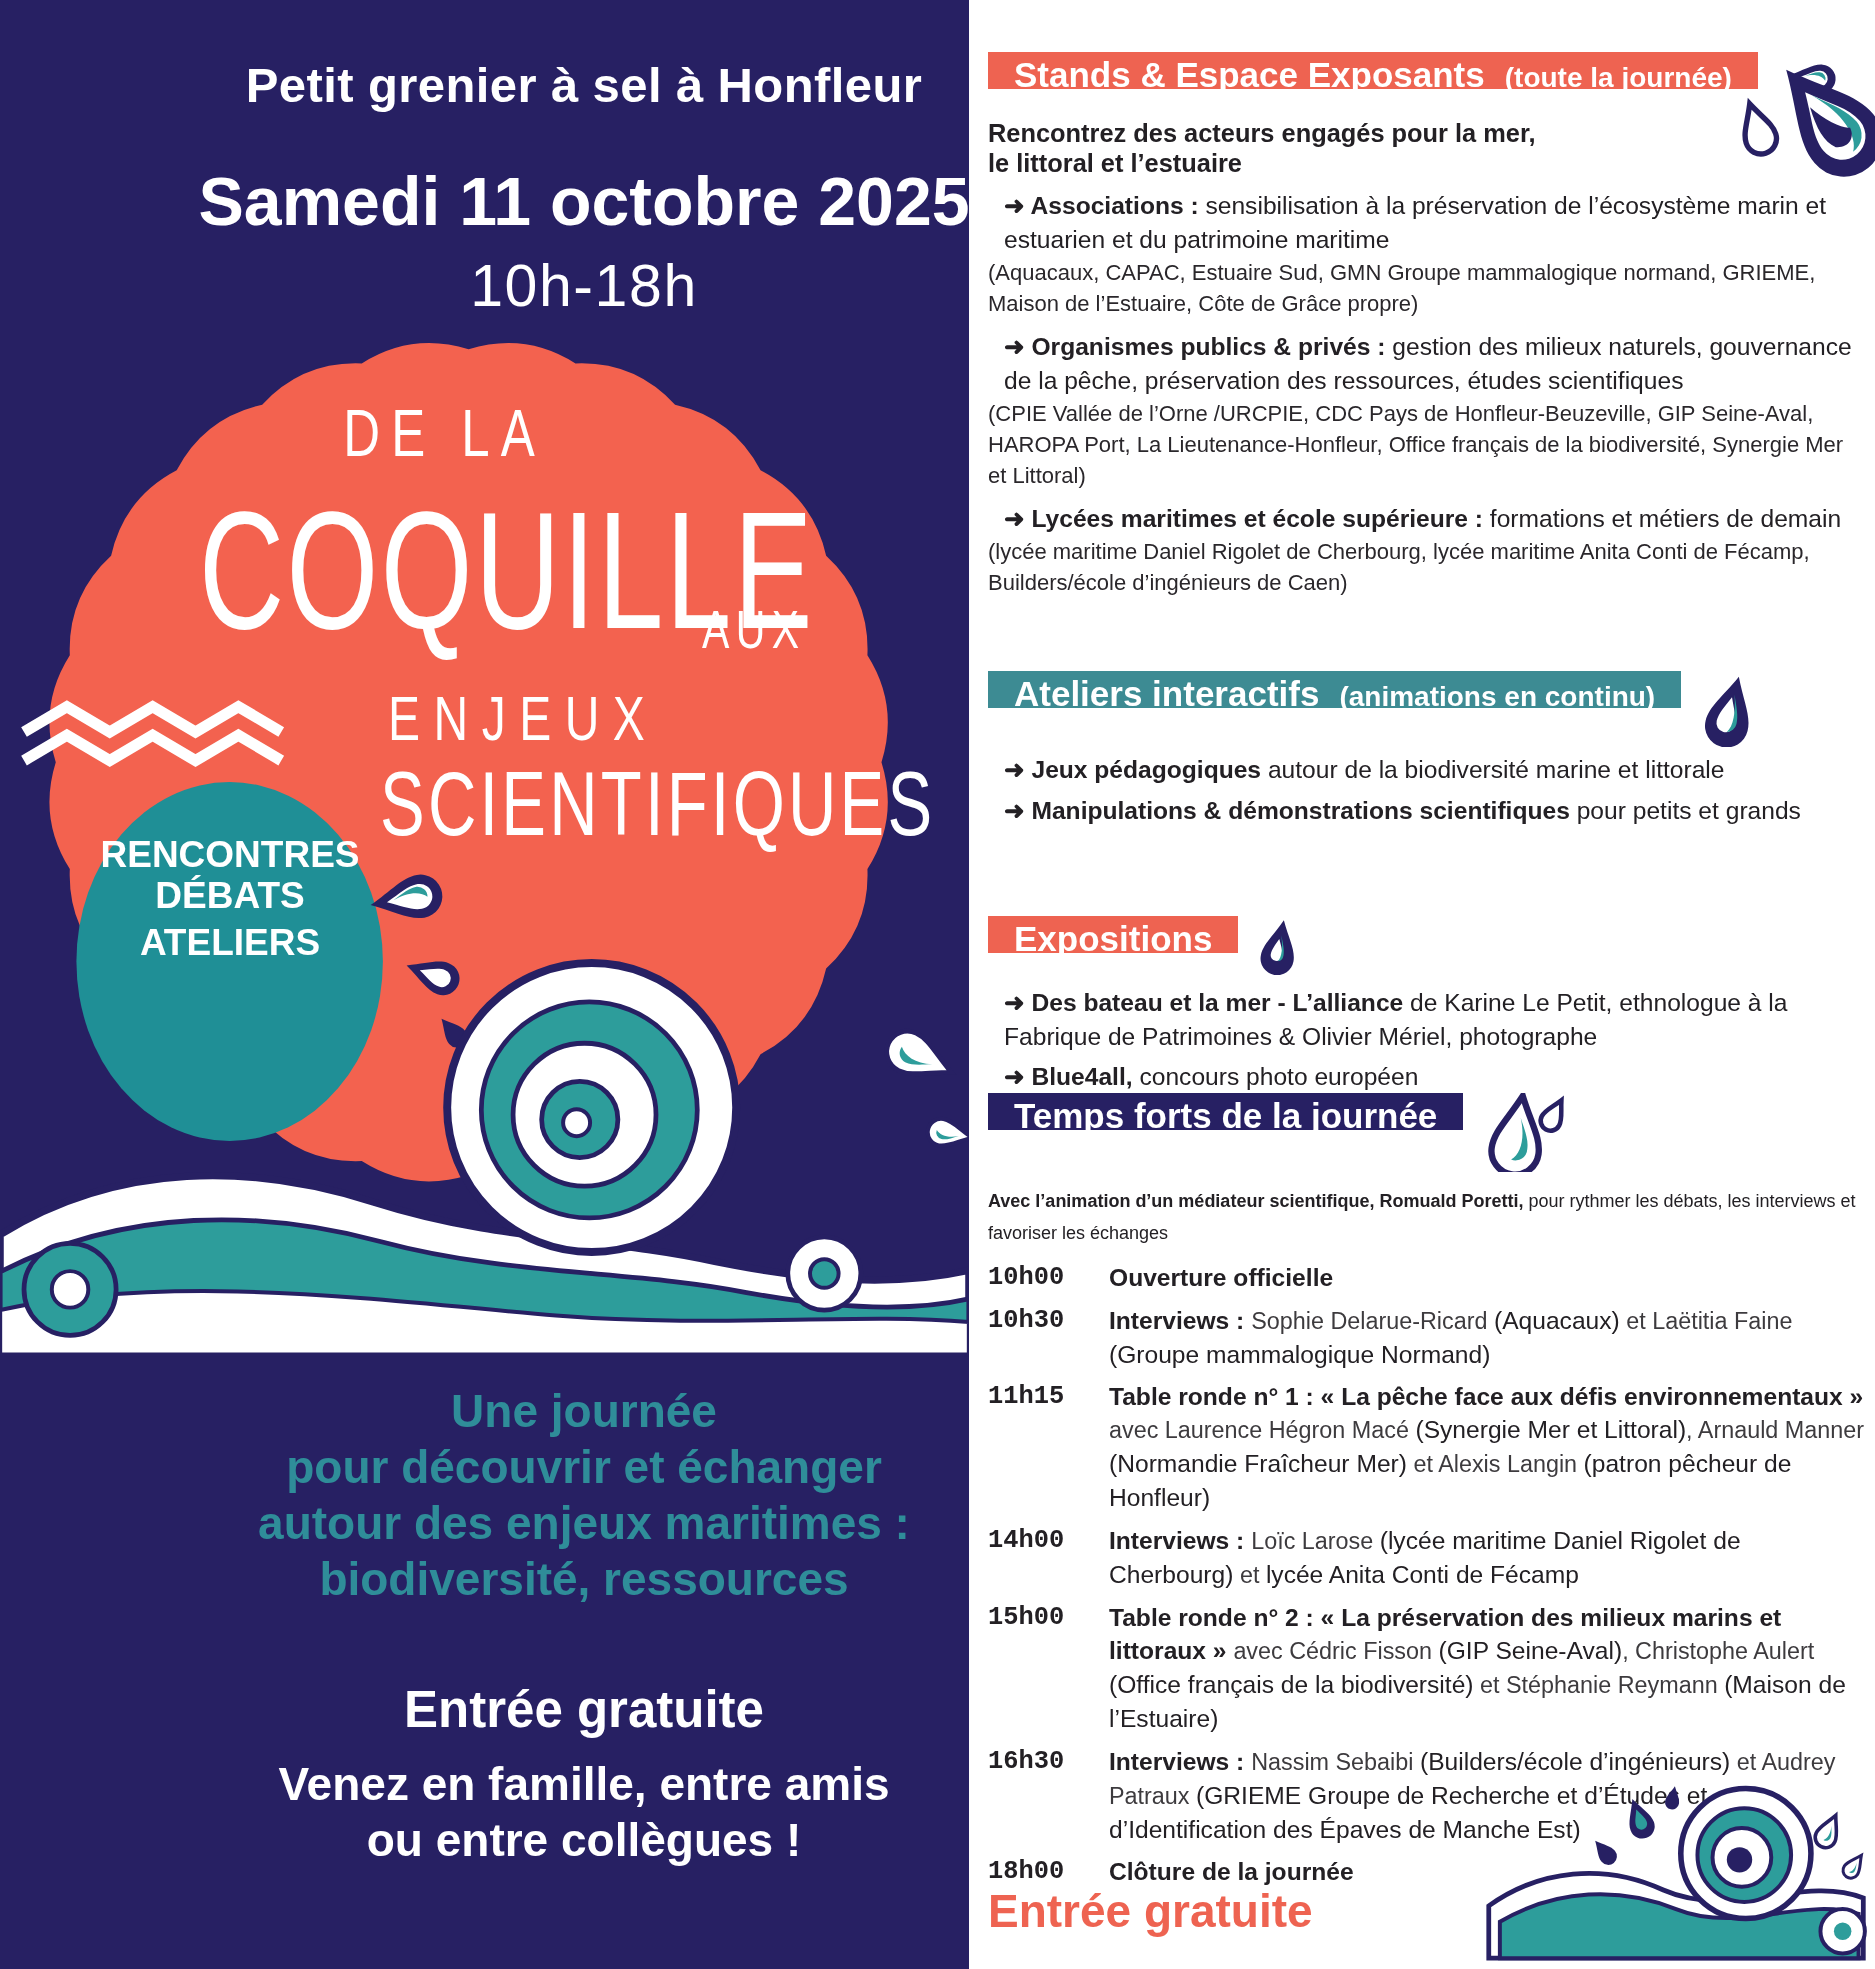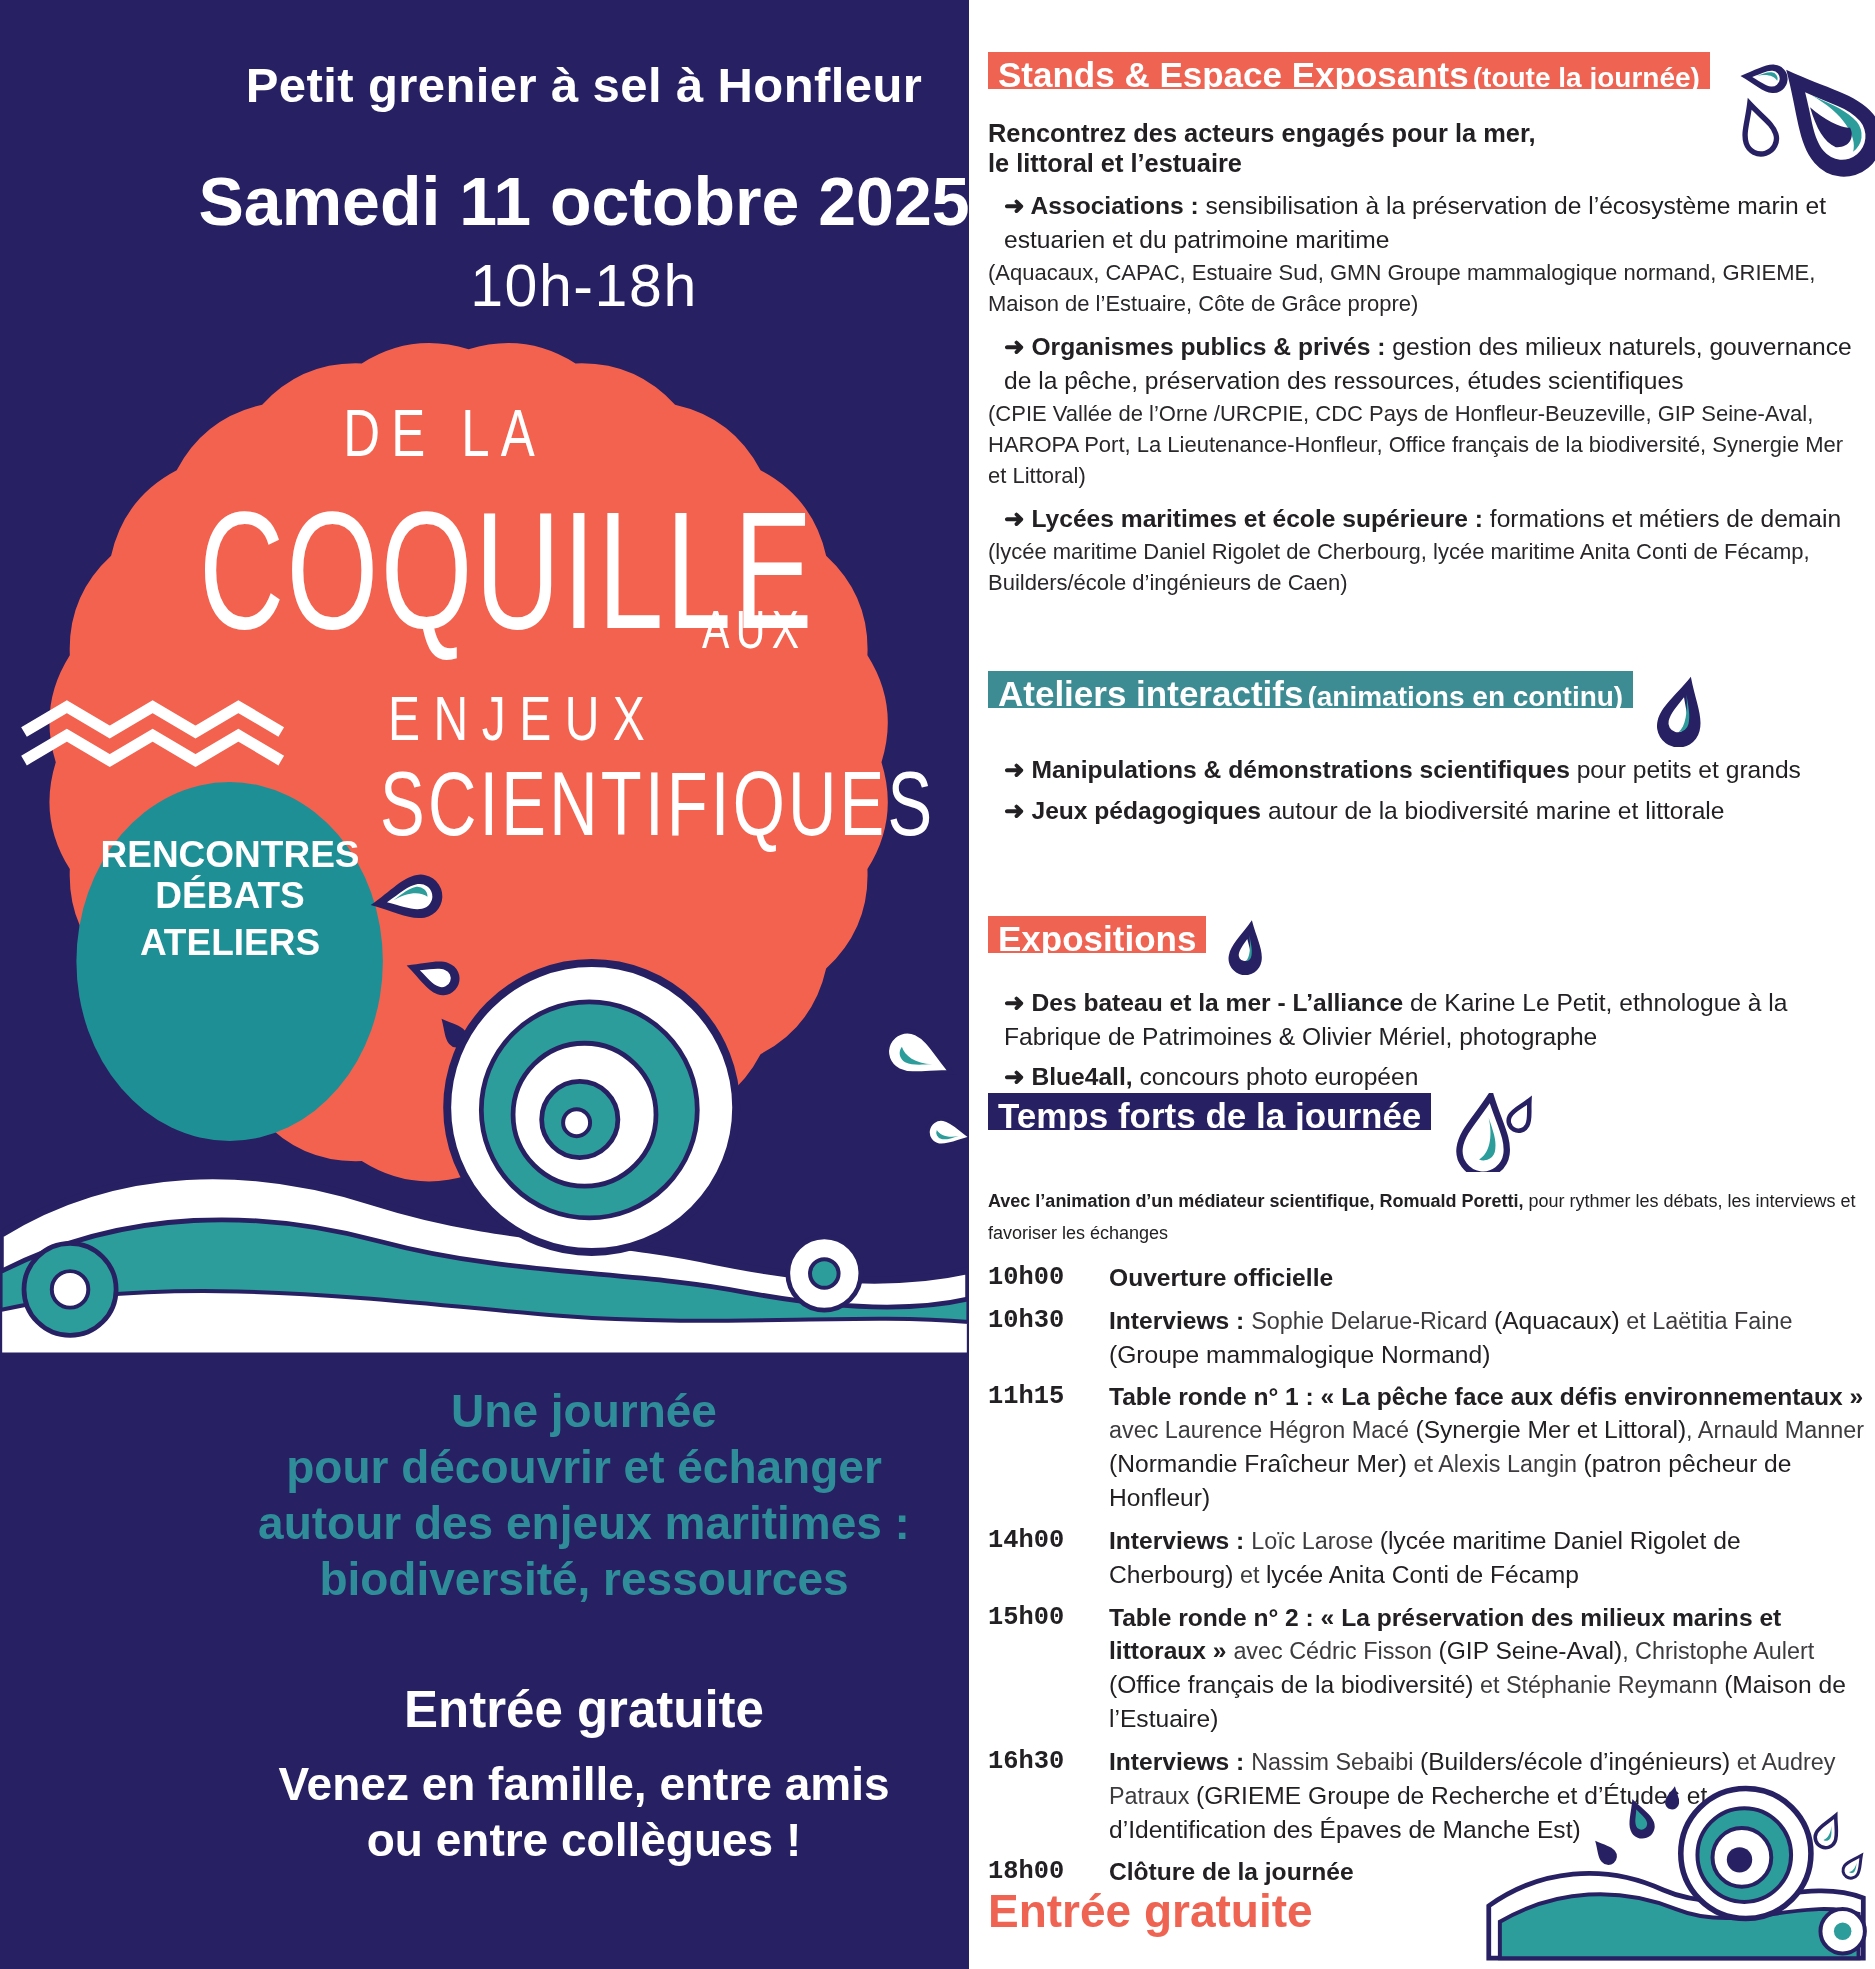--- a/index.html
+++ b/index.html
@@ -31,21 +31,21 @@
 
   
   .right-col{position:absolute;left:969px;top:0;width:907px;height:1969px;background:#fff;}
   .section{position:absolute;left:19px;right:11px;}
   .sec-stands{top:52px;}
   .sec-ateliers{top:671px;}
   .sec-expos{top:916px;}
   .sec-temps{top:1093px;}
 
   .sec-head{display:flex;align-items:flex-start;gap:20.6px;}
-  .bar{display:inline-flex;align-items:baseline;gap:4px;color:#fff;height:37px;line-height:46px;padding:0 10px;white-space:nowrap;}
+  .bar{display:inline-flex;align-items:baseline;gap:20px;color:#fff;height:37px;line-height:46px;padding:0 26px;white-space:nowrap;}
   .bar.coral{background:#ee6351;}
   .bar.teal{background:#3d8b93;}
   .bar.navy{background:#272063;}
   .hlabel{font-size:35px;font-weight:700;}
   .hnote{font-size:28px;font-weight:700;}
 
   .intro{margin:14.3px 0 0 0;font-size:25.4px;font-weight:700;line-height:30px;color:#232024;}
   p.body{margin:11px 0 0 16px;font-size:24.6px;line-height:34px;color:#232024;}
   p.orgs{margin:0;font-size:22px;line-height:31px;color:#2a272b;font-weight:400;}
   .seg-a{font-weight:700;}
@@ -196,22 +196,22 @@
         <span class="hnote">(animations en continu)</span>
       </div>
       <svg class="drop" width="56" height="76" viewBox="0 0 70 96">
         <g transform="translate(35,52) rotate(14) scale(1.05)">
           <path d="M0,-44 C13,-16 26,-1 26,17 A26,26 0 1 1 -26,17 C-26,-1 -13,-16 0,-44 Z" fill="#272063"></path>
           <path d="M-2,-18 C4,-4 9,4 9,14 A11,11 0 1 1 -13,14 C-13,4 -8,-4 -2,-18 Z" fill="#ffffff"></path>
           <path d="M0,-22 C6,-8 11,2 11,12 A11,12 0 0 1 2,24 C8,16 7,-2 0,-22 Z" fill="#2d9d9b"></path>
         </g>
       </svg>
     </div>
+    <p class="body" style="margin-top:6.4px;"><span class="seg-a">➜ </span><span class="seg-b">Jeux pédagogiques </span><span class="seg-r">autour de la biodiversité marine et littorale</span></p>
     <p class="body" style="margin-top:6.4px;"><span class="seg-a">➜ </span><span class="seg-b">Manipulations &amp; démonstrations scientifiques </span><span class="seg-r">pour petits et grands</span></p>
-    <p class="body" style="margin-top:6.4px;"><span class="seg-a">➜ </span><span class="seg-b">Jeux pédagogiques </span><span class="seg-r">autour de la biodiversité marine et littorale</span></p>
   </div>
 
   <div class="section sec-expos">
     <div class="sec-head">
       <div class="bar coral">
         <span class="hlabel">Expositions</span>
       </div>
       <svg class="drop" width="40" height="59" viewBox="0 0 50 74">
         <g transform="translate(25,40) rotate(10) scale(0.8)">
           <path d="M0,-44 C13,-16 26,-1 26,17 A26,26 0 1 1 -26,17 C-26,-1 -13,-16 0,-44 Z" fill="#272063"></path>

